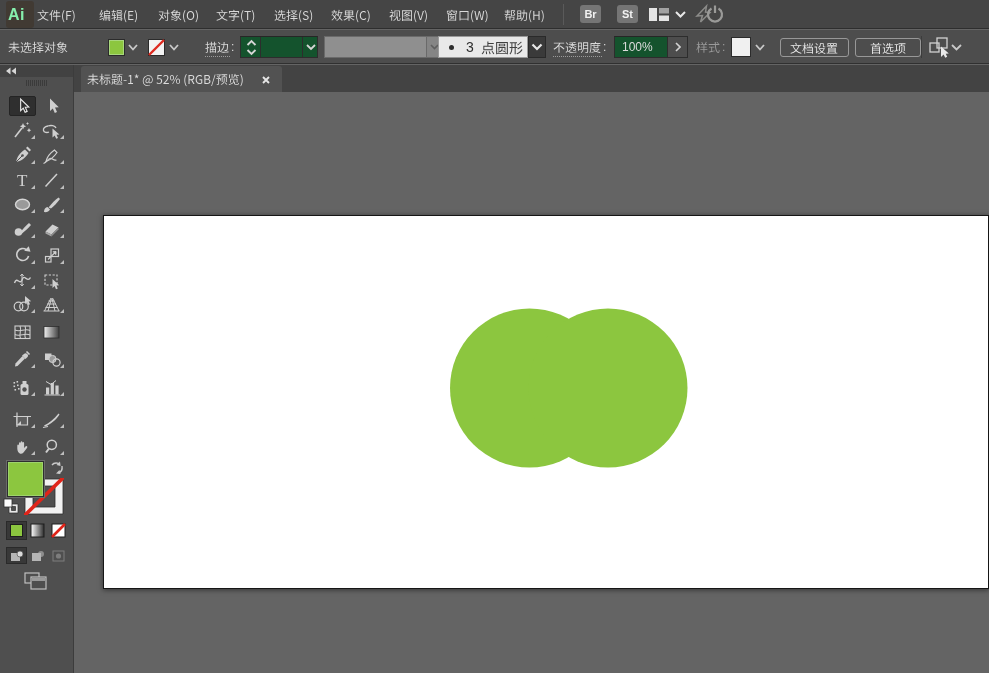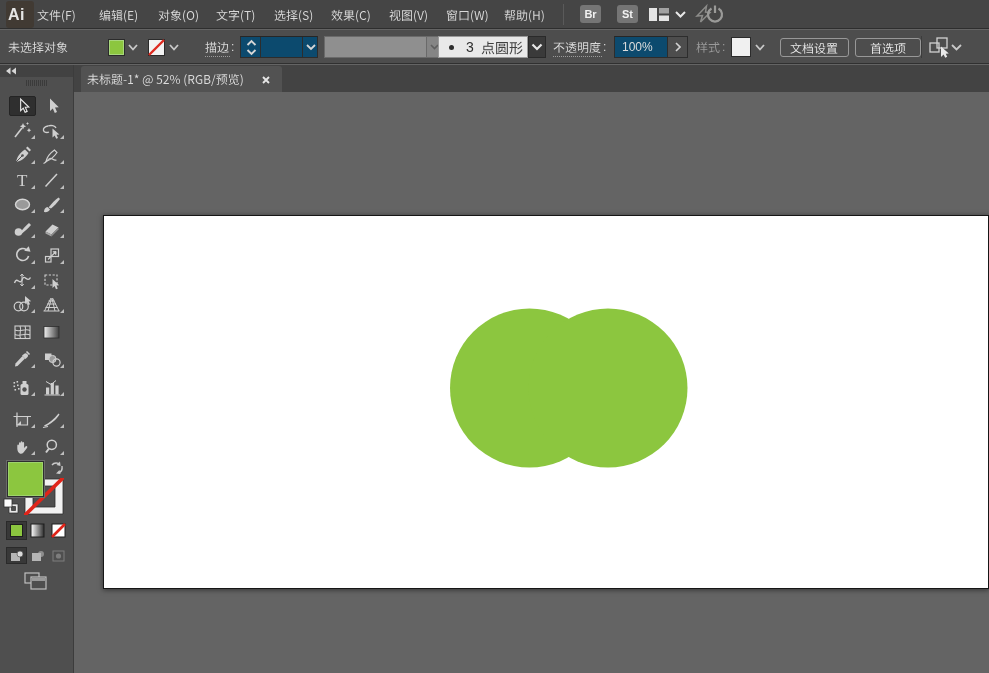--- a/index.html
+++ b/index.html
@@ -13,33 +13,33 @@
   background:#4d4d4d; border-bottom:1px solid #303030; }
 .citem { position:absolute; display:flex; align-items:center; }
 #tabbar { position:absolute; left:74px; top:65px; width:915px; height:27px;
   background:#434343; }
 #toolpanel { position:absolute; left:0; top:65px; width:74px; height:608px;
   background:#4f4f4f; border-right:1px solid #3c3c3c; }
 #canvas { position:absolute; left:74px; top:92px; width:915px; height:581px;
   background:#646464; }
 #artboard { position:absolute; left:29px; top:123px; width:886px; height:374px;
   background:#fff; border:1px solid #161616; box-shadow:0 1px 5px rgba(0,0,0,0.5); }
-.darkbox { background:#0c4a6e; border:1px solid #2d2d2d; border-top-color:#262626; }
+.darkbox { background:#14532d; border:1px solid #2d2d2d; border-top-color:#262626; }
 .btn { border:1px solid #989898; border-radius:3px; color:#e8e8e8; font-size:12px;
   display:flex; align-items:center; justify-content:center; }
 .cell { position:absolute; width:27px; height:20px; display:flex; align-items:center; justify-content:center; }
 .tri { position:absolute; width:0; height:0; border-left:4px solid transparent; border-bottom:4px solid #bdbdbd; right:1px; bottom:1px; }
 svg.t { display:block; }
 </style>
 </head>
 <body>
 
 <div id="menubar">
   <div class="abs" style="left:6px;top:1px;width:28px;height:27px;background:#413a33;border-radius:3px;"></div>
-  <div class="abs" style="left:8px;top:0;height:29px;display:flex;align-items:center;color:#e5e5e5;font-size:16px;font-weight:bold;letter-spacing:0.5px;">Ai</div>
+  <div class="abs" style="left:8px;top:0;height:29px;display:flex;align-items:center;color:#86efac;font-size:16px;font-weight:bold;letter-spacing:0.5px;">Ai</div>
   <div class="mitem" style="left:37px;">
       <svg class="t" width="39" height="18" viewBox="0 0 39 18">
         <path fill="#d9d9d9" d="M5.0760000000000005 4.0440000000000005C5.436 4.632 5.82 5.436 5.964 5.928L6.96 5.603999999999999C6.792 5.112 6.372 4.331999999999999 6.0120000000000005 3.7560000000000002ZM0.6 5.952V6.84H2.472C3.18 8.664 4.128 10.236 5.364 11.52C4.0440000000000005 12.624 2.424 13.44 0.432 14.004C0.612 14.22 0.9 14.64 0.996 14.856C3.0 14.208 4.668 13.344 6.024 12.168C7.38 13.368 9.012 14.256 10.98 14.796C11.136000000000001 14.544 11.4 14.16 11.604000000000001 13.968C9.684000000000001 13.488 8.052 12.636 6.72 11.508C7.932 10.272 8.856 8.736 9.552 6.84H11.448V5.952ZM6.048 10.884C4.92 9.744 4.032 8.376 3.408 6.84H8.532C7.932 8.46 7.104 9.792 6.048 10.884Z M15.804 9.828V10.704H19.248V14.879999999999999H20.148V10.704H23.436V9.828H20.148V7.176H22.908V6.3H20.148V3.984H19.248V6.3H17.64C17.796 5.76 17.928 5.183999999999999 18.048000000000002 4.619999999999999L17.184 4.4399999999999995C16.908 6.012 16.404 7.56 15.708 8.556000000000001C15.924 8.664 16.308 8.879999999999999 16.476 9.012C16.8 8.508 17.1 7.872 17.352 7.176H19.248V9.828ZM15.216000000000001 3.888C14.568 5.699999999999999 13.512 7.5 12.384 8.676C12.54 8.879999999999999 12.804 9.347999999999999 12.9 9.564C13.284 9.155999999999999 13.644 8.676 14.004 8.16V14.856H14.868V6.755999999999999C15.324 5.916 15.732 5.0280000000000005 16.068 4.140000000000001Z M26.868 16.272 27.54 15.972C26.508 14.268 26.016 12.228 26.016 10.187999999999999C26.016 8.16 26.508 6.132 27.54 4.416L26.868 4.103999999999999C25.764 5.904 25.104 7.835999999999999 25.104 10.187999999999999C25.104 12.552 25.764 14.484 26.868 16.272Z M29.268 13.92H30.372V9.972H33.732V9.036H30.372V6.06H34.332V5.1240000000000006H29.268Z M35.868 16.272C36.972 14.484 37.632 12.552 37.632 10.187999999999999C37.632 7.835999999999999 36.972 5.904 35.868 4.103999999999999L35.184 4.416C36.216 6.132 36.732 8.16 36.732 10.187999999999999C36.732 12.228 36.216 14.268 35.184 15.972Z"></path>
       </svg>
     </div>
   <div class="mitem" style="left:99px;">
       <svg class="t" width="40" height="18" viewBox="0 0 40 18">
         <path fill="#d9d9d9" d="M0.48 13.272 0.6960000000000001 14.1C1.68 13.704 2.94 13.188 4.152 12.684L3.984 11.964C2.676 12.468 1.368 12.972 0.48 13.272ZM0.732 8.844C0.9 8.76 1.176 8.7 2.46 8.52C2.004 9.288 1.584 9.899999999999999 1.3920000000000001 10.128C1.044 10.584 0.792 10.896 0.54 10.943999999999999C0.636 11.16 0.768 11.568 0.8160000000000001 11.736C1.044 11.592 1.416 11.472 4.0680000000000005 10.86C4.032 10.668 3.996 10.344 4.008 10.116L2.004 10.536C2.856 9.431999999999999 3.684 8.088000000000001 4.368 6.755999999999999L3.636 6.335999999999999C3.432 6.803999999999999 3.18 7.271999999999999 2.94 7.716L1.596 7.859999999999999C2.2800000000000002 6.803999999999999 2.952 5.448 3.444 4.140000000000001L2.58 3.84C2.148 5.292 1.344 6.8759999999999994 1.092 7.271999999999999C0.852 7.68 0.66 7.968 0.456 8.027999999999999C0.552 8.244 0.684 8.664 0.732 8.844ZM7.488 9.719999999999999V11.496H6.492V9.719999999999999ZM8.1 9.719999999999999H8.952V11.496H8.1ZM5.772 8.975999999999999V14.784H6.492V12.204H7.488V14.484H8.1V12.204H8.952V14.472H9.564V12.204H10.452V14.004C10.452 14.088 10.416 14.112 10.332 14.124C10.248 14.124 10.032 14.124 9.768 14.112C9.864 14.304 9.948 14.592 9.972 14.796C10.404 14.796 10.68 14.772 10.896 14.664C11.112 14.544 11.16 14.34 11.16 14.016V8.963999999999999L10.452 8.975999999999999ZM9.564 9.719999999999999H10.452V11.496H9.564ZM7.26 4.007999999999999C7.452 4.343999999999999 7.644 4.776 7.776 5.135999999999999H4.968V7.74C4.968 9.588000000000001 4.86 12.252 3.7680000000000002 14.172C3.948 14.256 4.32 14.52 4.464 14.676C5.58 12.732 5.784 9.899999999999999 5.796 7.944H11.040000000000001V5.135999999999999H8.748C8.604000000000001 4.74 8.364 4.188000000000001 8.1 3.767999999999999ZM5.796 5.904H10.200000000000001V7.188H5.796Z M18.612000000000002 4.9079999999999995H21.828V6.12H18.612000000000002ZM17.784 4.224V6.792H22.704V4.224ZM12.972 9.936C13.068 9.84 13.428 9.768 13.836 9.768H14.928V11.496L12.48 11.916L12.672 12.792L14.928 12.336V14.832H15.756V12.168L17.124 11.892L17.076 11.112L15.756 11.352V9.768H16.86V8.952H15.756V7.104H14.928V8.952H13.776C14.112 8.123999999999999 14.448 7.14 14.736 6.12H16.944V5.256H14.964C15.06 4.847999999999999 15.156 4.427999999999999 15.228 4.02L14.352 3.84C14.292 4.308 14.196 4.788 14.088000000000001 5.256H12.564V6.12H13.884C13.632 7.08 13.38 7.872 13.26 8.172C13.056000000000001 8.7 12.9 9.084 12.696 9.144C12.792 9.36 12.924 9.768 12.972 9.936ZM21.78 8.256V9.288H18.72V8.256ZM16.8 13.008 16.944 13.824 21.78 13.44V14.879999999999999H22.62V13.368L23.508000000000003 13.296L23.52 12.54L22.62 12.6V8.256H23.436V7.5H17.076V8.256H17.892V12.936ZM21.78 9.972V11.016H18.72V9.972ZM21.78 11.7V12.66L18.72 12.888V11.7Z M26.868 16.272 27.54 15.972C26.508 14.268 26.016 12.228 26.016 10.187999999999999C26.016 8.16 26.508 6.132 27.54 4.416L26.868 4.103999999999999C25.764 5.904 25.104 7.835999999999999 25.104 10.187999999999999C25.104 12.552 25.764 14.484 26.868 16.272Z M29.268 13.92H34.464V12.972H30.372V9.768H33.708V8.82H30.372V6.06H34.332V5.1240000000000006H29.268Z M36.312000000000005 16.272C37.416000000000004 14.484 38.076 12.552 38.076 10.187999999999999C38.076 7.835999999999999 37.416000000000004 5.904 36.312000000000005 4.103999999999999L35.628 4.416C36.660000000000004 6.132 37.176 8.16 37.176 10.187999999999999C37.176 12.228 36.660000000000004 14.268 35.628 15.972Z"></path>
       </svg>
     </div>

